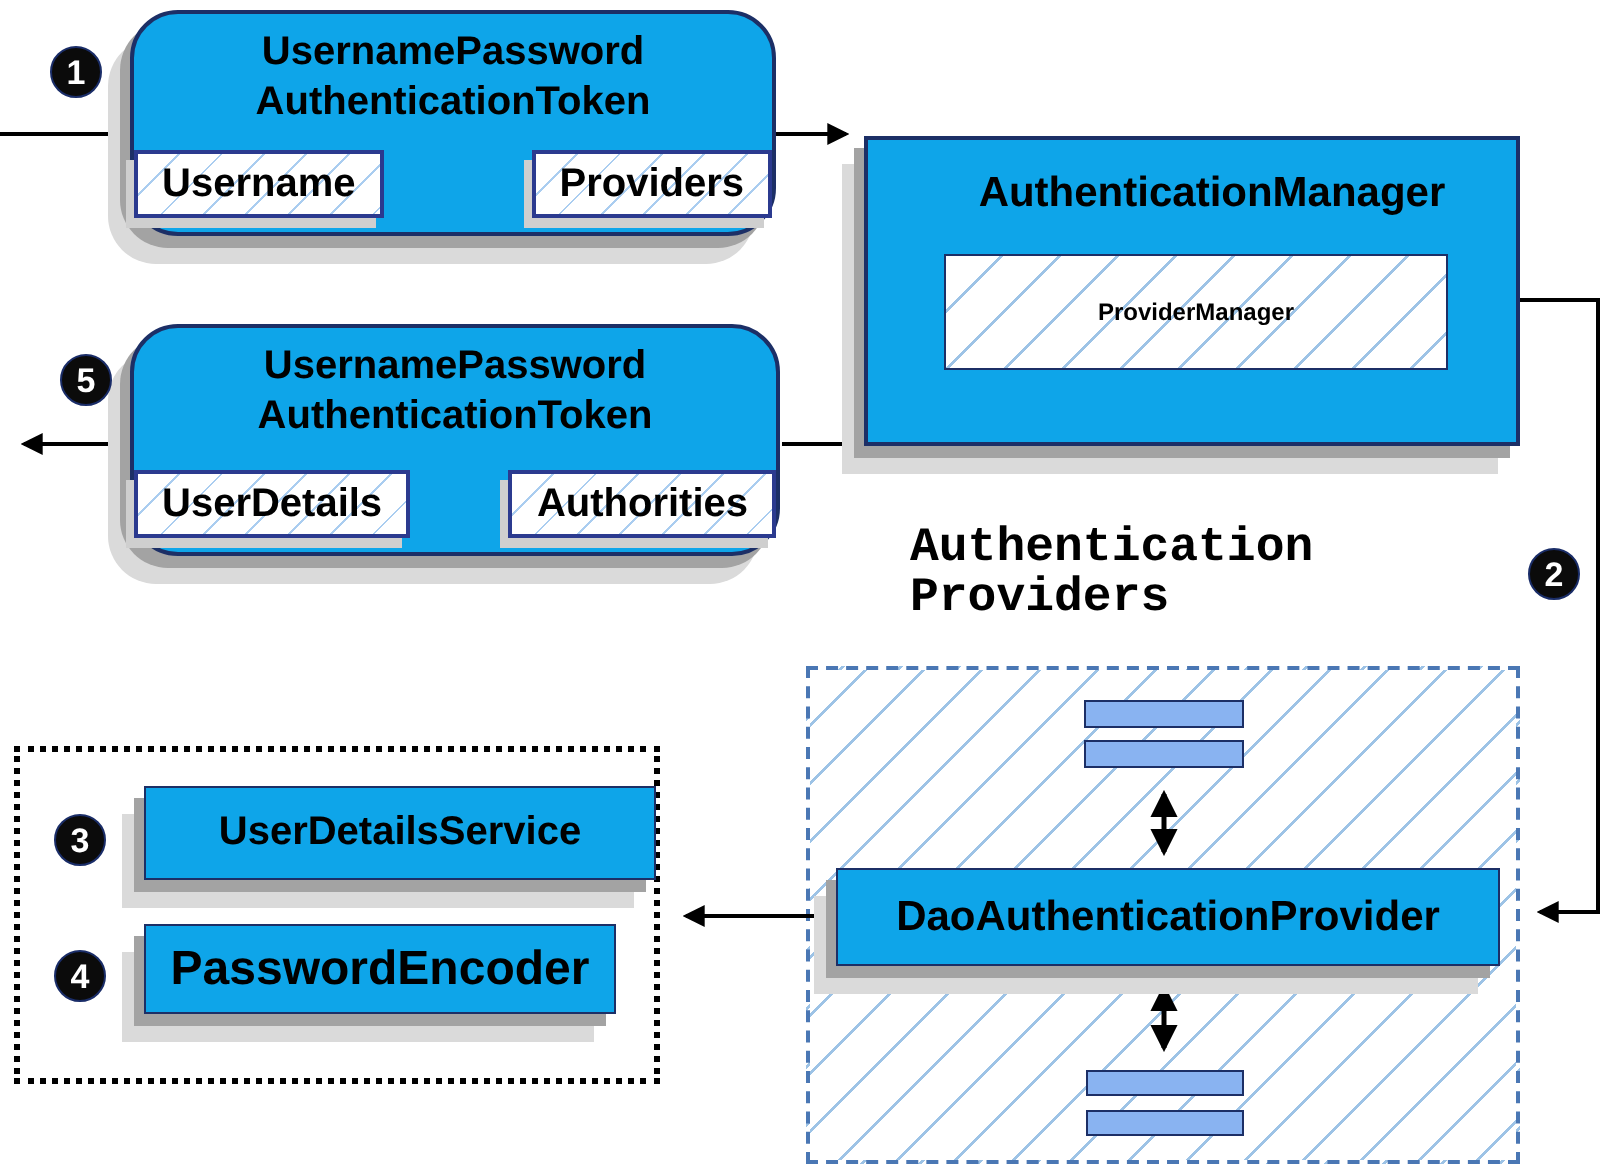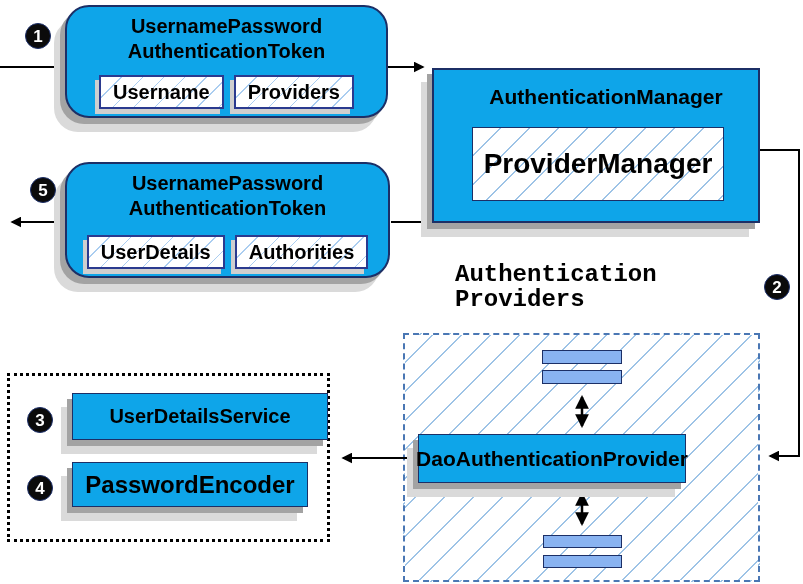--- a/index.html
+++ b/index.html
@@ -24,21 +24,21 @@
   }
   .shadowed{ box-shadow:-5px 6px 0 #a3a3a3, -11px 14px 0 #dadada; }
   .rounded{ border-radius:24px; }
 
   .token-title{
     position:absolute;left:0;right:0;top:7px;
     text-align:center;font-size:20px;line-height:25px;
   }
   .fields-row{
     position:absolute;left:0;right:0;bottom:7px;
-    display:flex;justify-content:center;gap:10px;
+    display:flex;justify-content:space-between;gap:10px;
   }
   .field{
     background:
       repeating-linear-gradient(135deg, rgba(0,0,0,0) 0 14px, #aacdf0 14px 15px),
       #ffffff;
     border:2px solid #2b3a8f;
     box-shadow:-4px 5px 0 #cfcfcf;
     font-size:20px;line-height:30px;
     padding:0 12px;
     white-space:nowrap;
@@ -127,21 +127,21 @@
       <div>AuthenticationToken</div>
     </div>
     <div class="fields-row">
       <div class="field">Username</div>
       <div class="field">Providers</div>
     </div>
   </div>
 
   <div class="bluebox shadowed" style="left:432px;top:68px;width:328px;height:155px;">
     <div class="token-title" style="top:14px;font-size:21px;padding-left:20px;">AuthenticationManager</div>
-    <div class="hatch-coarse center-label" style="position:absolute;left:38px;top:57px;width:252px;height:74px;border:1.5px solid #1c2f66;box-sizing:border-box;font-size:28px;">ProviderManager</div>
+    <div class="hatch-coarse center-label" style="position:absolute;left:38px;top:57px;width:252px;height:58px;border:1.5px solid #1c2f66;box-sizing:border-box;font-size:12px;">ProviderManager</div>
   </div>
 
   <div class="bluebox rounded shadowed" style="left:65px;top:162px;width:325px;height:116px;">
     <div class="token-title">
       <div>UsernamePassword</div>
       <div>AuthenticationToken</div>
     </div>
     <div class="fields-row">
       <div class="field">UserDetails</div>
       <div class="field">Authorities</div>
@@ -149,21 +149,21 @@
   </div>
 
   <div class="free-label" style="left:455px;top:262px;width:250px;">
     <div>Authentication</div>
     <div>Providers</div>
   </div>
 
   <div class="bar" style="left:542px;top:350px;width:80px;height:14px;"></div>
   <div class="bar" style="left:542px;top:370px;width:80px;height:14px;"></div>
 
-  <div class="bluebox shadowed center-label" style="left:418px;top:434px;width:268px;height:49px;border-width:1.5px;font-size:21px;">DaoAuthenticationProvider</div>
+  <div class="bluebox shadowed center-label" style="left:418px;top:434px;width:332px;height:49px;border-width:1.5px;font-size:21px;">DaoAuthenticationProvider</div>
 
   <div class="bar" style="left:543px;top:535px;width:79px;height:13px;"></div>
   <div class="bar" style="left:543px;top:555px;width:79px;height:13px;"></div>
 
   <div class="bluebox shadowed center-label" style="left:72px;top:393px;width:256px;height:47px;border-width:1.5px;font-size:20px;">UserDetailsService</div>
   <div class="bluebox shadowed center-label" style="left:72px;top:462px;width:236px;height:45px;border-width:1.5px;font-size:24px;">PasswordEncoder</div>
 
 </div>
 
 </body></html>

